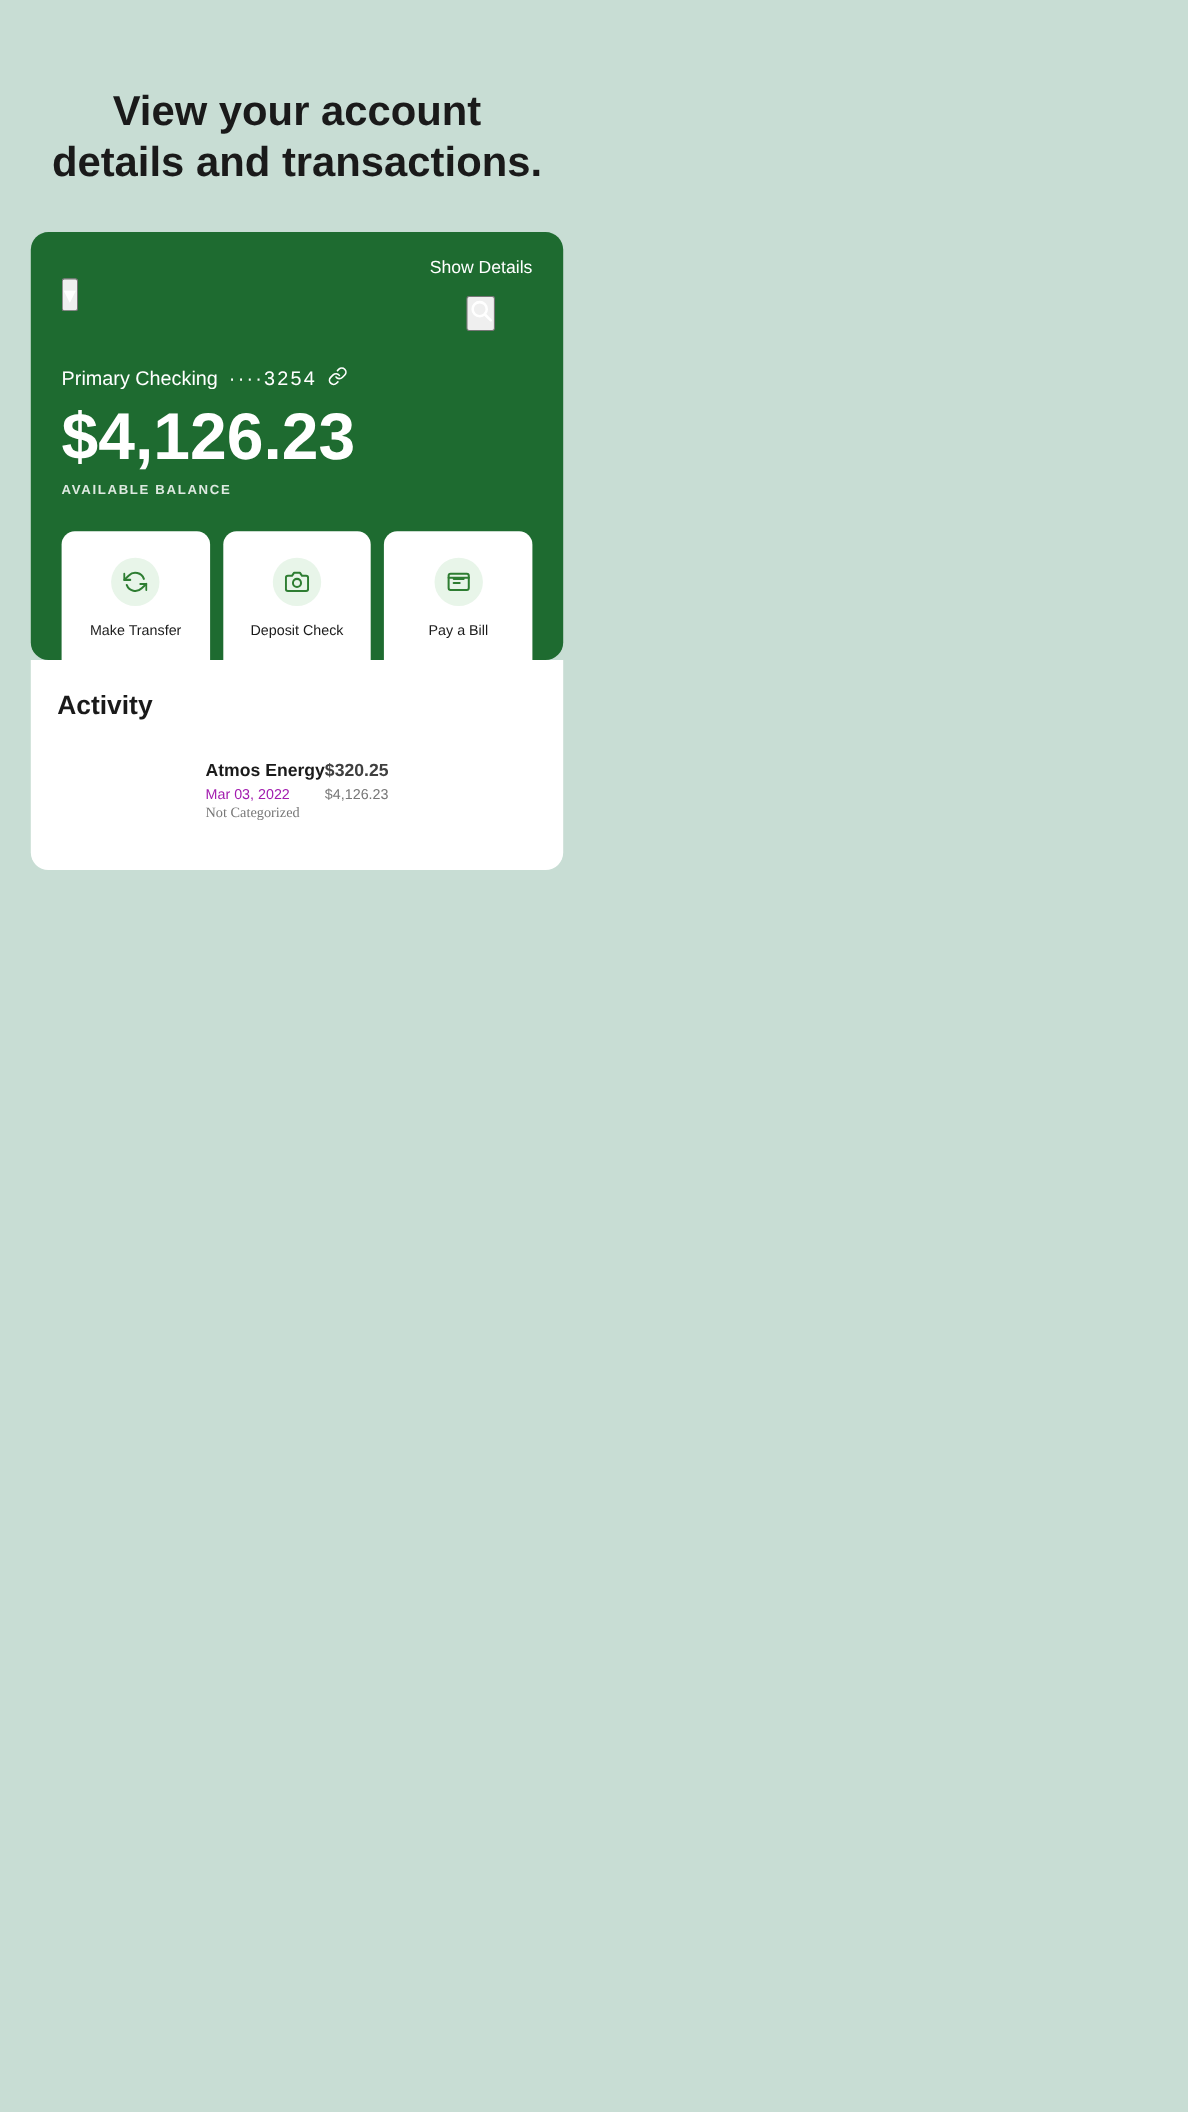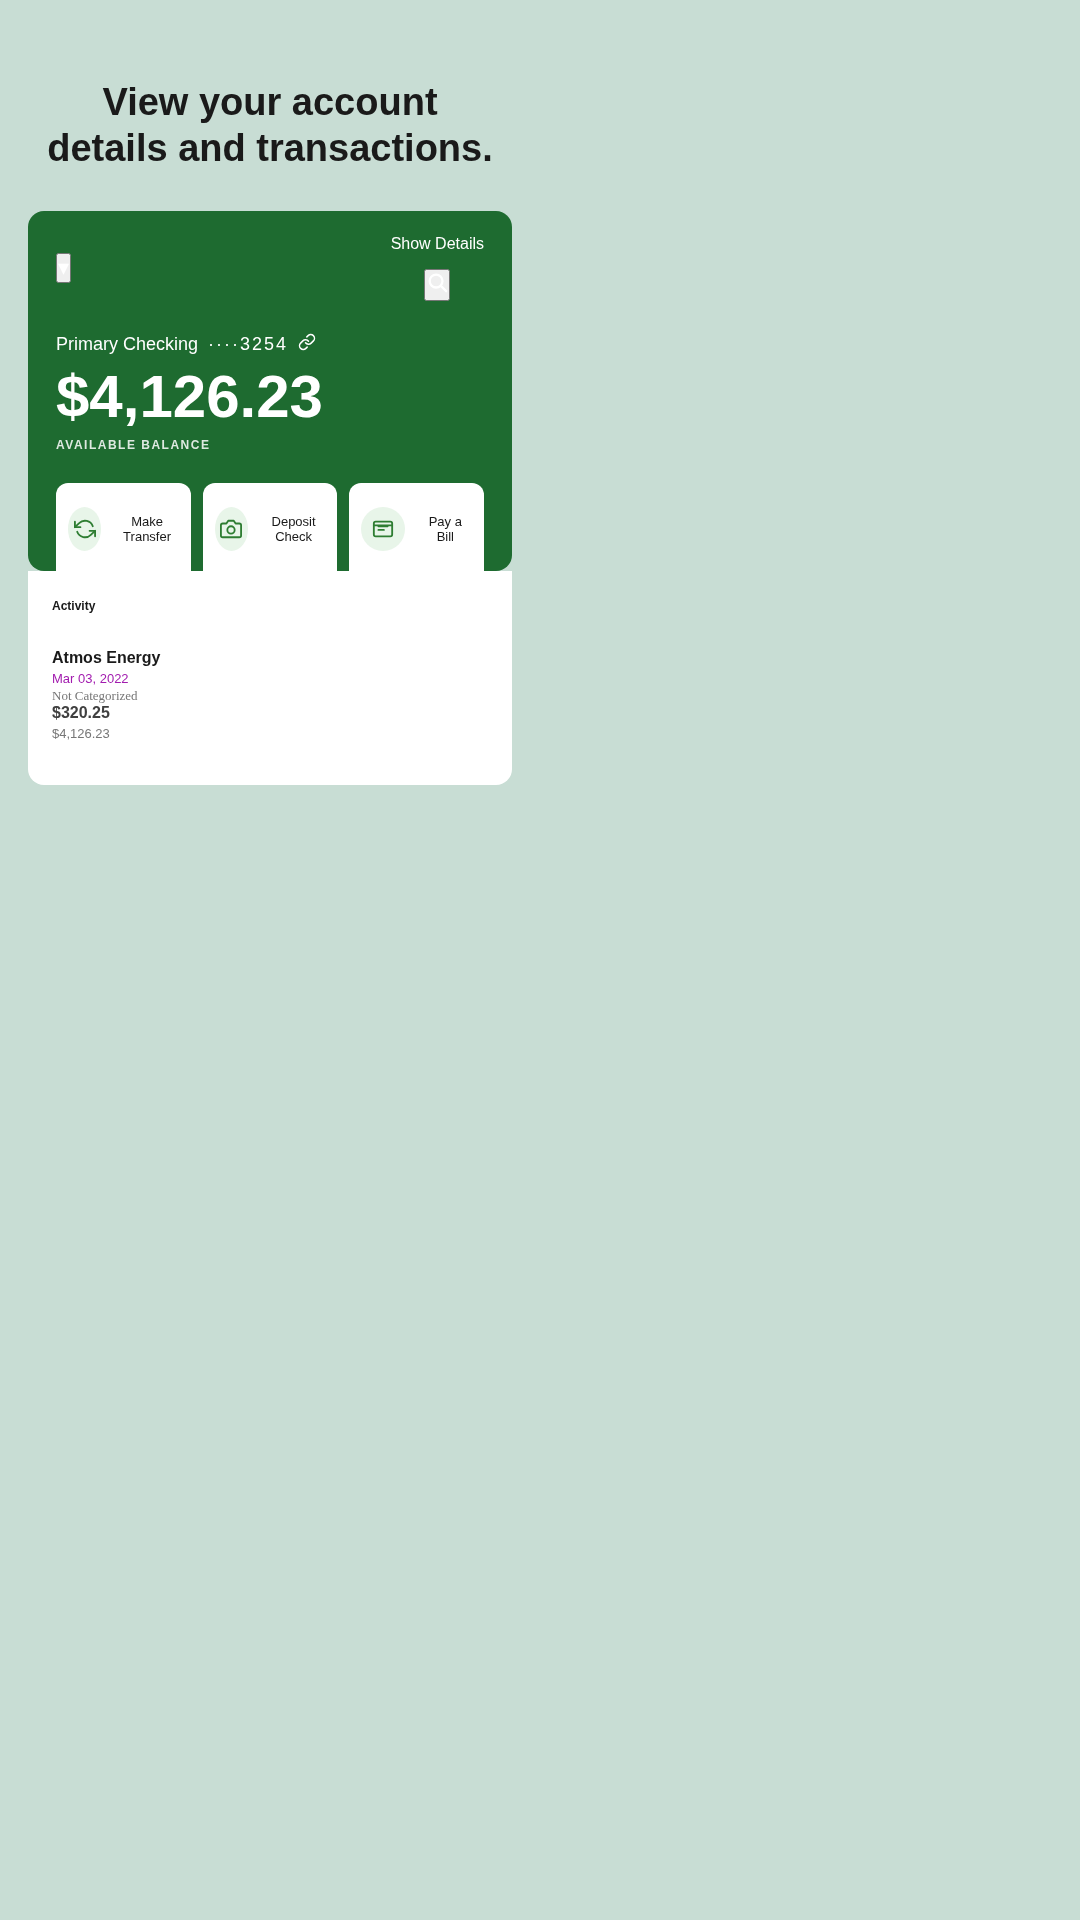--- a/index.html
+++ b/index.html
@@ -122,21 +122,21 @@
       position: relative;
     }
 
     .action-btn {
       flex: 1;
       background: white;
       border: none;
       border-radius: 12px 12px 0 0;
       padding: 24px 12px 20px;
       display: flex;
-      flex-direction: row;
+      flex-direction: column;
       align-items: center;
       gap: 14px;
       cursor: pointer;
     }
 
     .action-icon {
       width: 44px;
       height: 44px;
       border-radius: 50%;
       background-color: #e8f5e9;
@@ -158,33 +158,32 @@
     }
 
     .white-section {
       background: white;
       margin: 0 28px;
       border-radius: 0 0 16px 16px;
       padding: 28px 24px;
     }
 
     .activity-title {
-      font-size: 12px;
+      font-size: 24px;
       font-weight: 700;
       color: #1a1a1a;
       margin-bottom: 20px;
     }
 
     .transaction-item {
       display: flex;
       justify-content: center;
       align-items: flex-start;
       padding: 16px 0;
       border-bottom: 1px solid #f0f0f0;
-      flex-direction: column;
     }
 
     .transaction-item:last-child {
       border-bottom: none;
     }
 
     .transaction-left {}
 
     .transaction-name {
       font-size: 16px;

